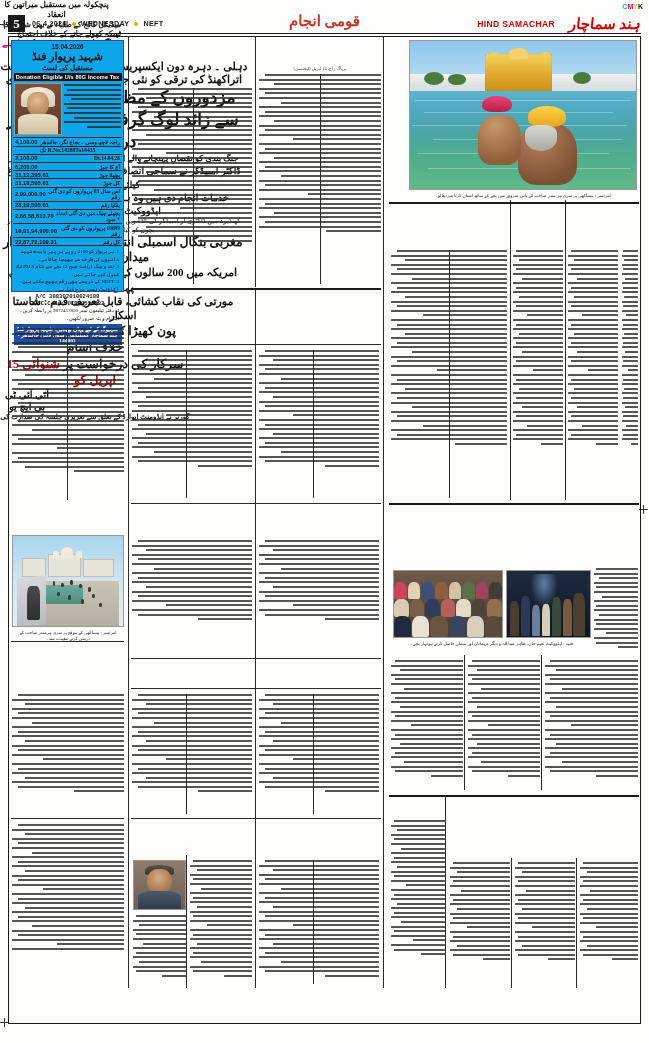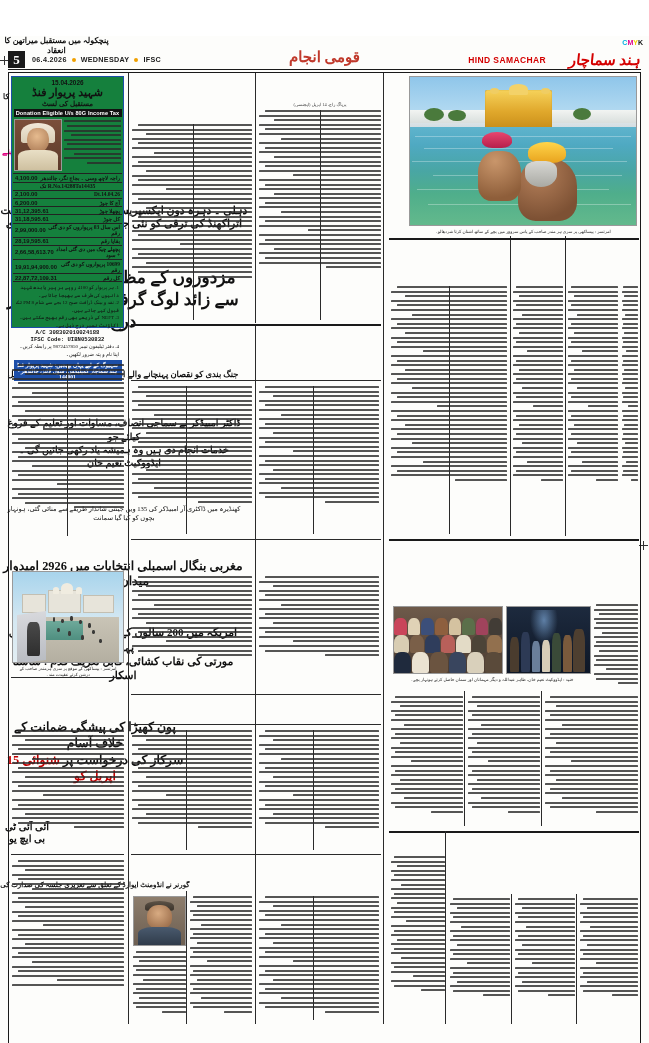--- a/index.html
+++ b/index.html
@@ -53,21 +53,21 @@
     font-size: 7.2px; font-weight: bold; color: #1a1a1a; letter-spacing: .3px;
   }
   .dot { width:4px; height:4px; border-radius:50%; background:#f0a000; display:inline-block; }
   .section-title {
     position:absolute; left:50%; top:-2px; transform: translateX(-50%);
     font-size: 15px; font-weight: bold; color:#c0392b;
     font-family: "Liberation Serif", serif;
     direction: rtl;
   }
   .brand-wrap {
-    margin-left:auto; display:flex; align-items:center; gap:23px;
+    margin-left:auto; display:flex; align-items:center; gap:14px;
   }
   .brand-en {
     font-size: 8.5px; font-weight: bold; color:#d40000; letter-spacing:.4px;
   }
   .brand-ur {
     font-size: 15px; font-weight: bold; color:#d40000;
     font-family:"Liberation Serif", serif; direction: rtl;
     transform: skewX(-6deg);
   }
 
@@ -97,21 +97,20 @@
   .urdu-body .ln.w95{width:95%} .urdu-body .ln.w88{width:88%}
   .urdu-body .ln.w100{width:100%} .urdu-body .ln.w72{width:72%}
   .urdu-body .ln.w60{width:60%} .urdu-body .ln.w45{width:45%}
   .urdu-body .ln.w82{width:82%}
 
   .hd {
     direction: rtl; text-align: center;
     font-family:"Liberation Serif", serif;
     font-weight: bold; color:#111; line-height:1.22;
     overflow:hidden;
-    margin-top:36px;
   }
   .hd .accent { color:#c00000; }
   .hd .accent-pink { color:#e0007f; }
 
   
   .photo { position:absolute; overflow:hidden; border:1px solid #999; }
   .caption {
     direction:rtl; text-align:center; font-size:4.4px; color:#2a2a2a;
     font-family:"Liberation Serif", serif; line-height:1.35;
     padding: 1px 2px;
@@ -186,21 +185,21 @@
   .adp-bg { position:absolute; inset:0; background:linear-gradient(#7b4f3a,#5c3a2a); }
   .adp-dup { position:absolute; left:12%; top:6%; width:76%; height:40%;
     background: linear-gradient(#f1e9d8,#d8cdb6); border-radius:50% 50% 12% 12%; }
   .adp-face { position:absolute; left:27%; top:16%; width:46%; height:48%;
     background: radial-gradient(circle at 45% 35%, #e6bb8f, #b0805a 82%); border-radius:44% 44% 46% 46%; }
   .adp-body { position:absolute; left:6%; top:60%; width:88%; height:42%;
     background: linear-gradient(#e9dfc6,#cdbf9e); border-radius:30% 30% 0 0; }
 
   
   .adbox {
-    position:absolute; border:1.4px solid #1c4ea8; background:#15803d;
+    position:absolute; border:1.4px solid #1c4ea8; background:#0ea5e9;
   }
   .ad-date { text-align:center; font-size:6.4px; font-weight:bold; color:#111;
     font-family:"Liberation Sans", sans-serif; }
   .ad-title {
     direction:rtl; text-align:center; font-weight:bold; color:#111;
     font-family:"Liberation Serif", serif;
   }
   .ad-strip {
     background:#111; color:#fff; text-align:center; font-weight:bold;
     font-size:5.6px; letter-spacing:.1px; padding:1.2px 0;
@@ -238,21 +237,21 @@
   <div class="reg-cross" style="left:0px; top:1018px;"></div>
   <div class="reg-cross" style="left:639px; top:505px;"></div>
 
   <div class="masthead">
     <div class="pagenum">5</div>
     <div class="meta">
       <span class="meta-text">06.4.2026</span>
       <span class="dot"></span>
       <span class="meta-text">WEDNESDAY</span>
       <span class="dot"></span>
-      <span class="meta-text">IFSC</span>
+      <span class="meta-text">NEFT</span>
     </div>
     <div class="section-title">قومی انجام</div>
     <div class="brand-wrap">
       <span class="brand-en">HIND SAMACHAR</span>
       <span class="brand-ur">ہند سماچار</span>
     </div>
   </div>
 
   <div class="frame"></div>
 

